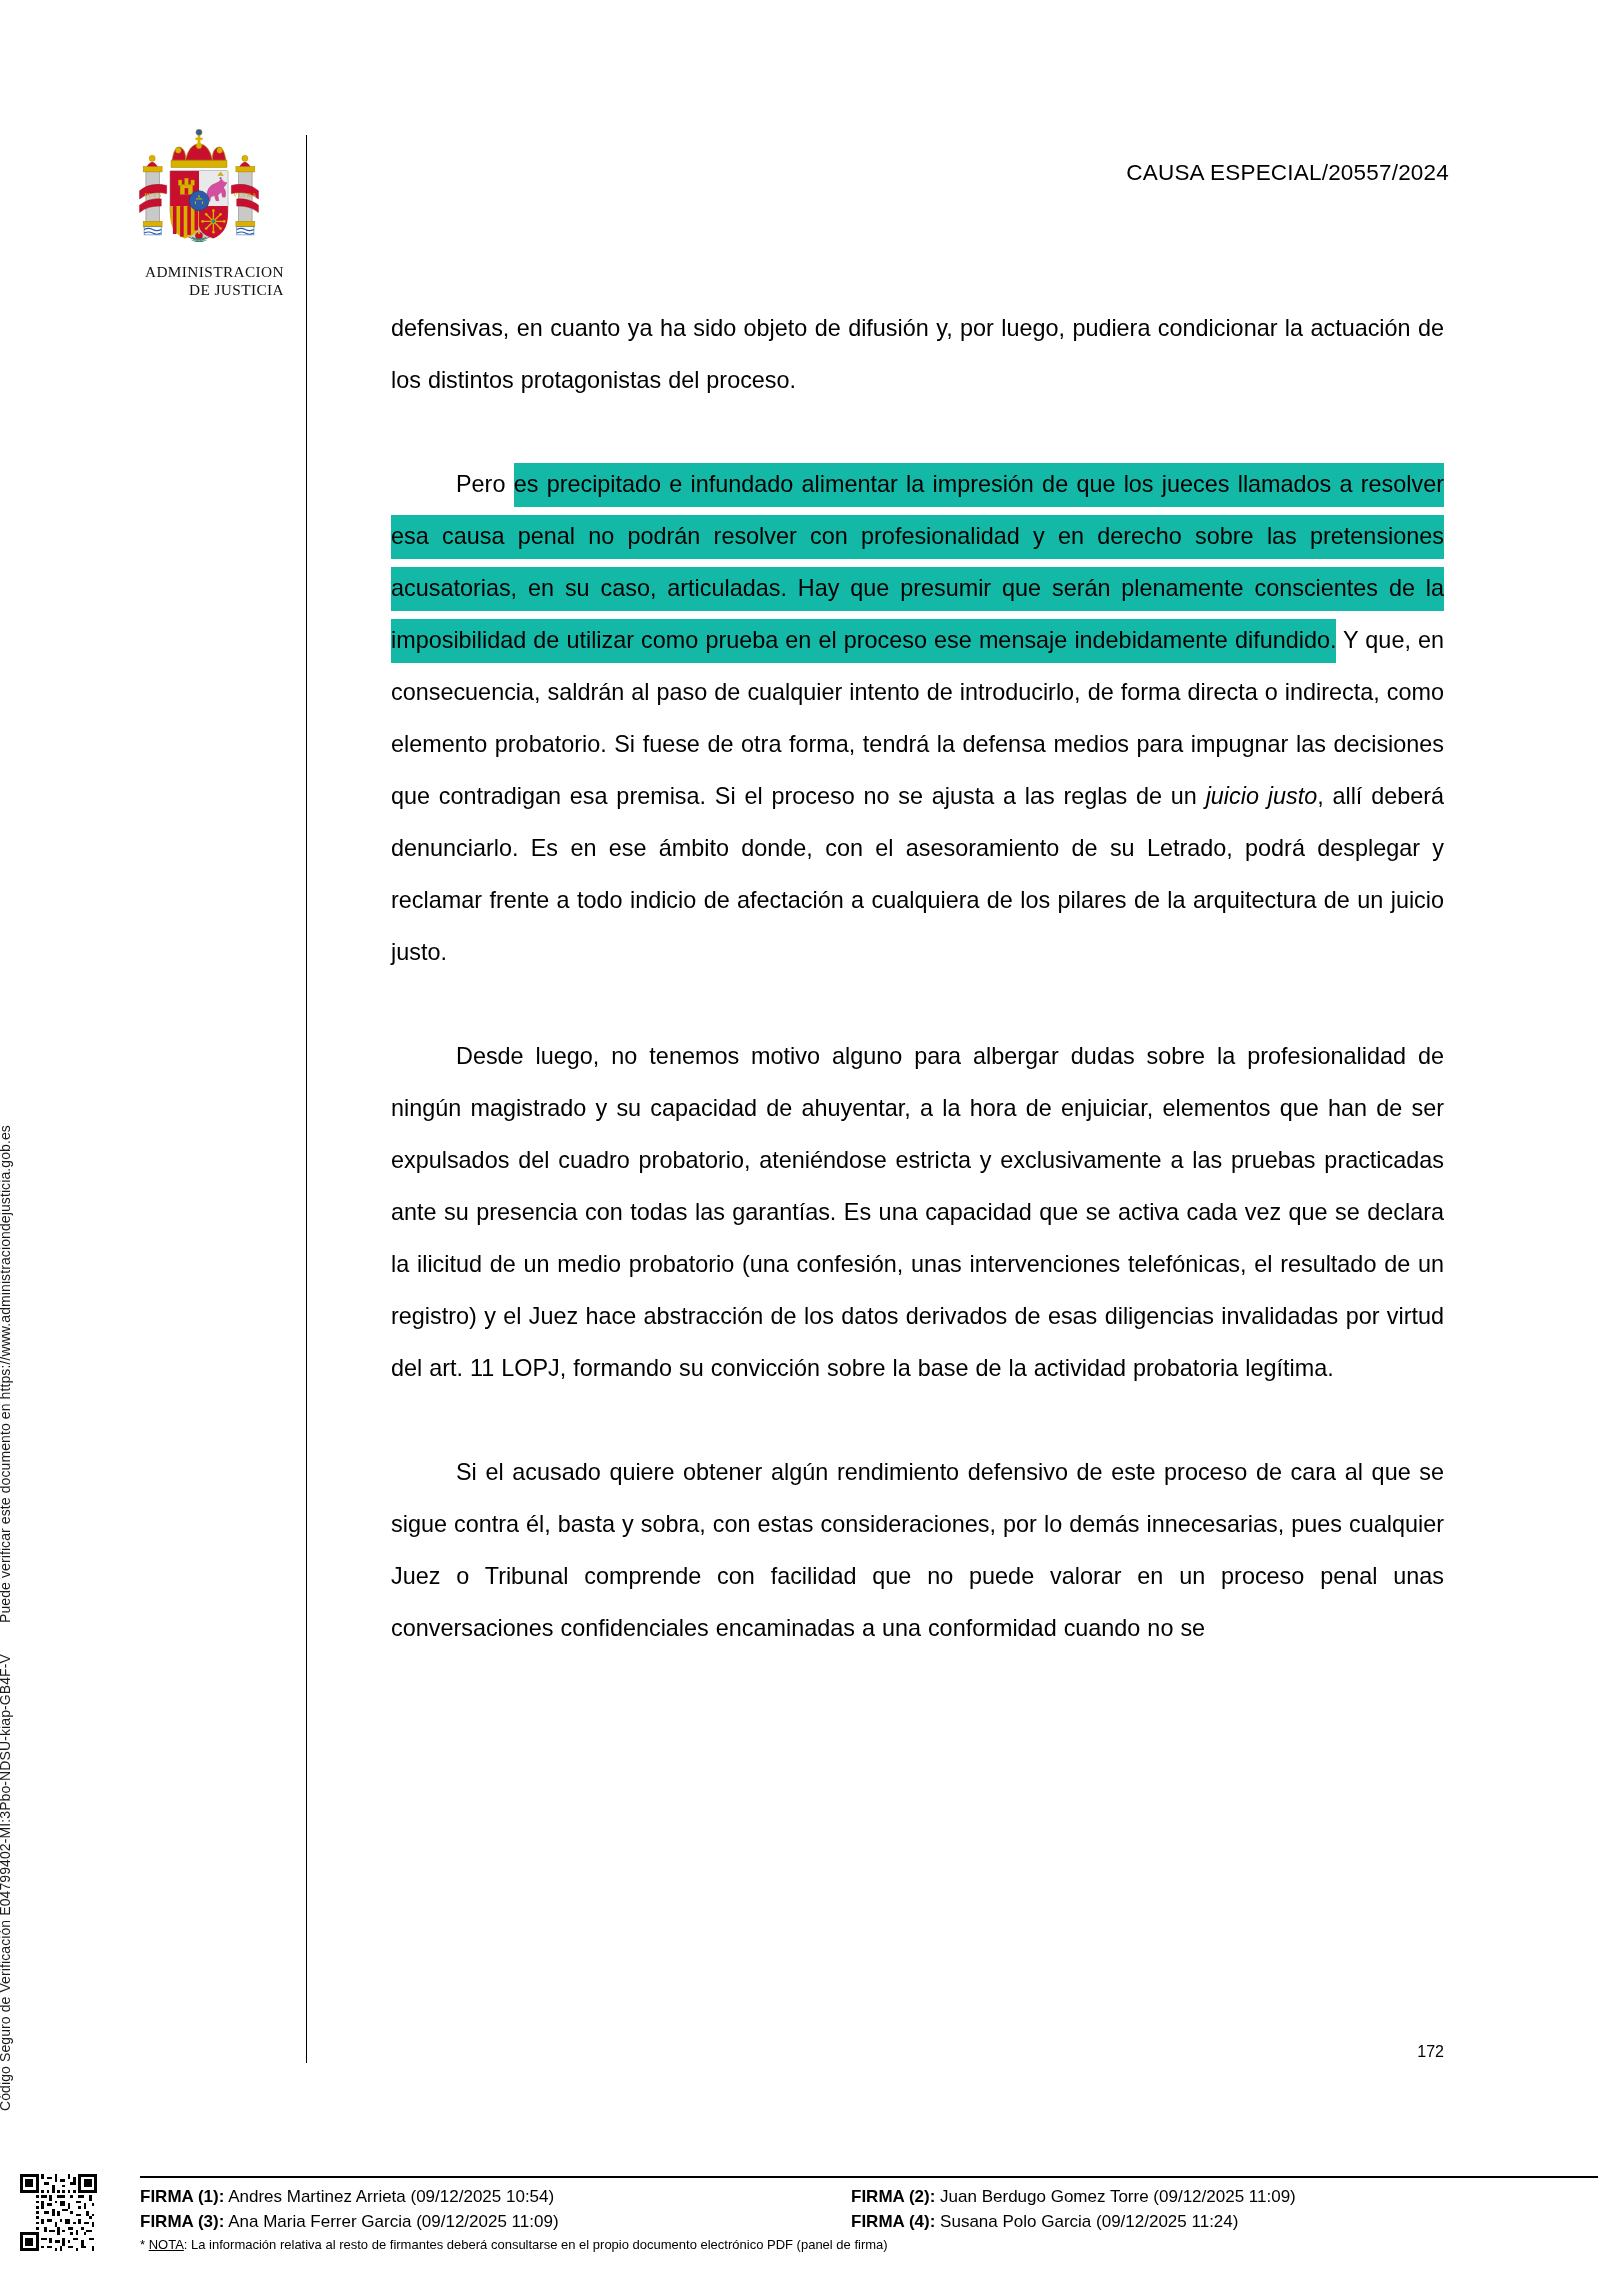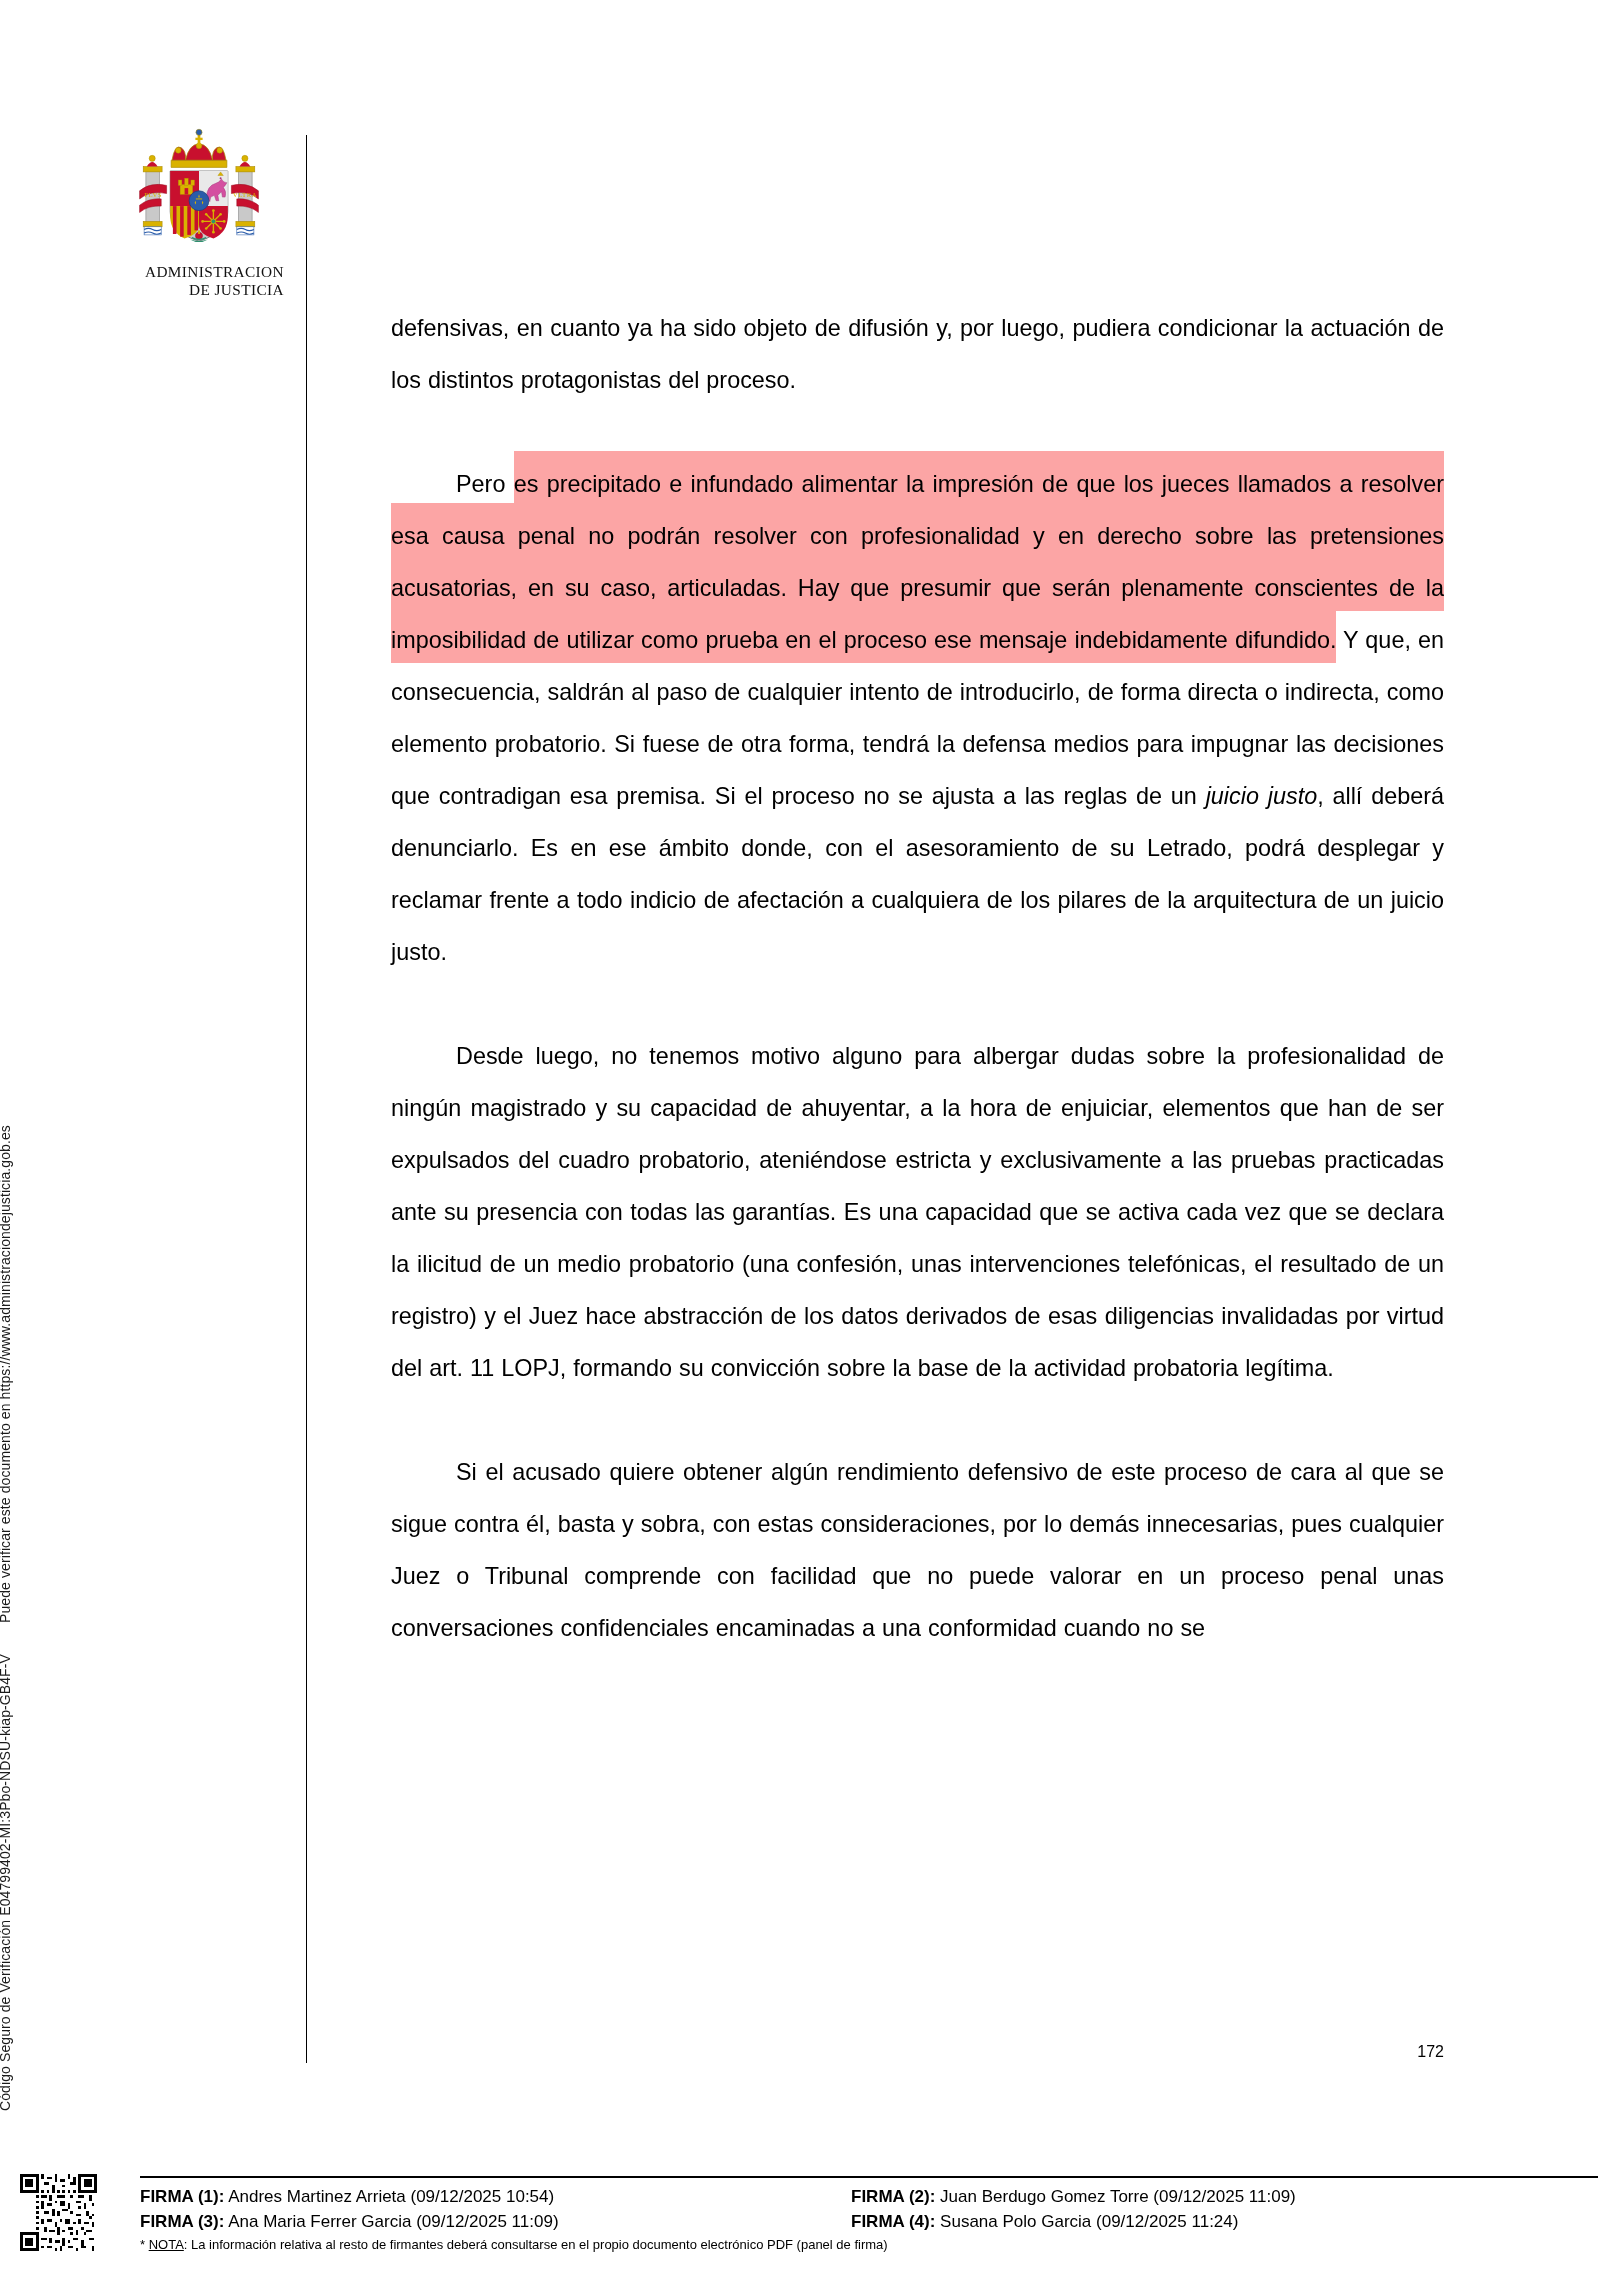--- a/index.html
+++ b/index.html
@@ -102,24 +102,24 @@
     font-size: 23.4px;
     line-height: 52px;
     text-align: justify;
     text-justify: inter-word;
     word-spacing: 0.5px;
     text-align-last: left;
   }
   p.para + p.para { margin-top: 52px; }
   p.indent { text-indent: 65px; }
   .hl {
-    background: #fca5a5;
+    background: #14b8a6;
     box-decoration-break: clone;
     -webkit-box-decoration-break: clone;
-    padding: 20px 0 10px 0;
+    padding: 8px 0 10px 0;
   }
   .ital { font-style: italic; }
 
   
   .page-number {
     position: absolute;
     right: 176px;
     top: 2043px;
     font-size: 16px;
   }
@@ -379,20 +379,21 @@
       </g>
     </svg>
     <div class="emblem-caption">
       <div>ADMINISTRACION</div>
       <div>DE JUSTICIA</div>
     </div>
   </div>
 
   <div class="v-rule"></div>
 
+  <div class="doc-header">CAUSA ESPECIAL/20557/2024</div>
 
   <div class="body-col">
     <p class="para">
       <span>defensivas, en cuanto ya ha sido objeto de difusión y, por luego, pudiera condicionar la actuación de los distintos protagonistas del proceso.</span>
     </p>
     <p class="para indent">
       <span>Pero </span><span class="hl">es precipitado e infundado alimentar la impresión de que los jueces llamados a resolver esa causa penal no podrán resolver con profesionalidad y en derecho sobre las pretensiones acusatorias, en su caso, articuladas. Hay que presumir que serán plenamente conscientes de la imposibilidad de utilizar como prueba en el proceso ese mensaje indebidamente difundido.</span><span> Y que, en consecuencia, saldrán al paso de cualquier intento de introducirlo, de forma directa o indirecta, como elemento probatorio. Si fuese de otra forma, tendrá la defensa medios para impugnar las decisiones que contradigan esa premisa. Si el proceso no se ajusta a las reglas de un </span><span class="ital">juicio justo</span><span>, allí deberá denunciarlo. Es en ese ámbito donde, con el asesoramiento de su Letrado, podrá desplegar y reclamar frente a todo indicio de afectación a cualquiera de los pilares de la arquitectura de un juicio justo.</span>
     </p>
     <p class="para indent">
       <span>Desde luego, no tenemos motivo alguno para albergar dudas sobre la profesionalidad de ningún magistrado y su capacidad de ahuyentar, a la hora de enjuiciar, elementos que han de ser expulsados del cuadro probatorio, ateniéndose estricta y exclusivamente a las pruebas practicadas ante su presencia con todas las garantías. Es una capacidad que se activa cada vez que se declara la ilicitud de un medio probatorio (una confesión, unas intervenciones telefónicas, el resultado de un registro) y el Juez hace abstracción de los datos derivados de esas diligencias invalidadas por virtud del art. 11 LOPJ, formando su convicción sobre la base de la actividad probatoria legítima.</span>

